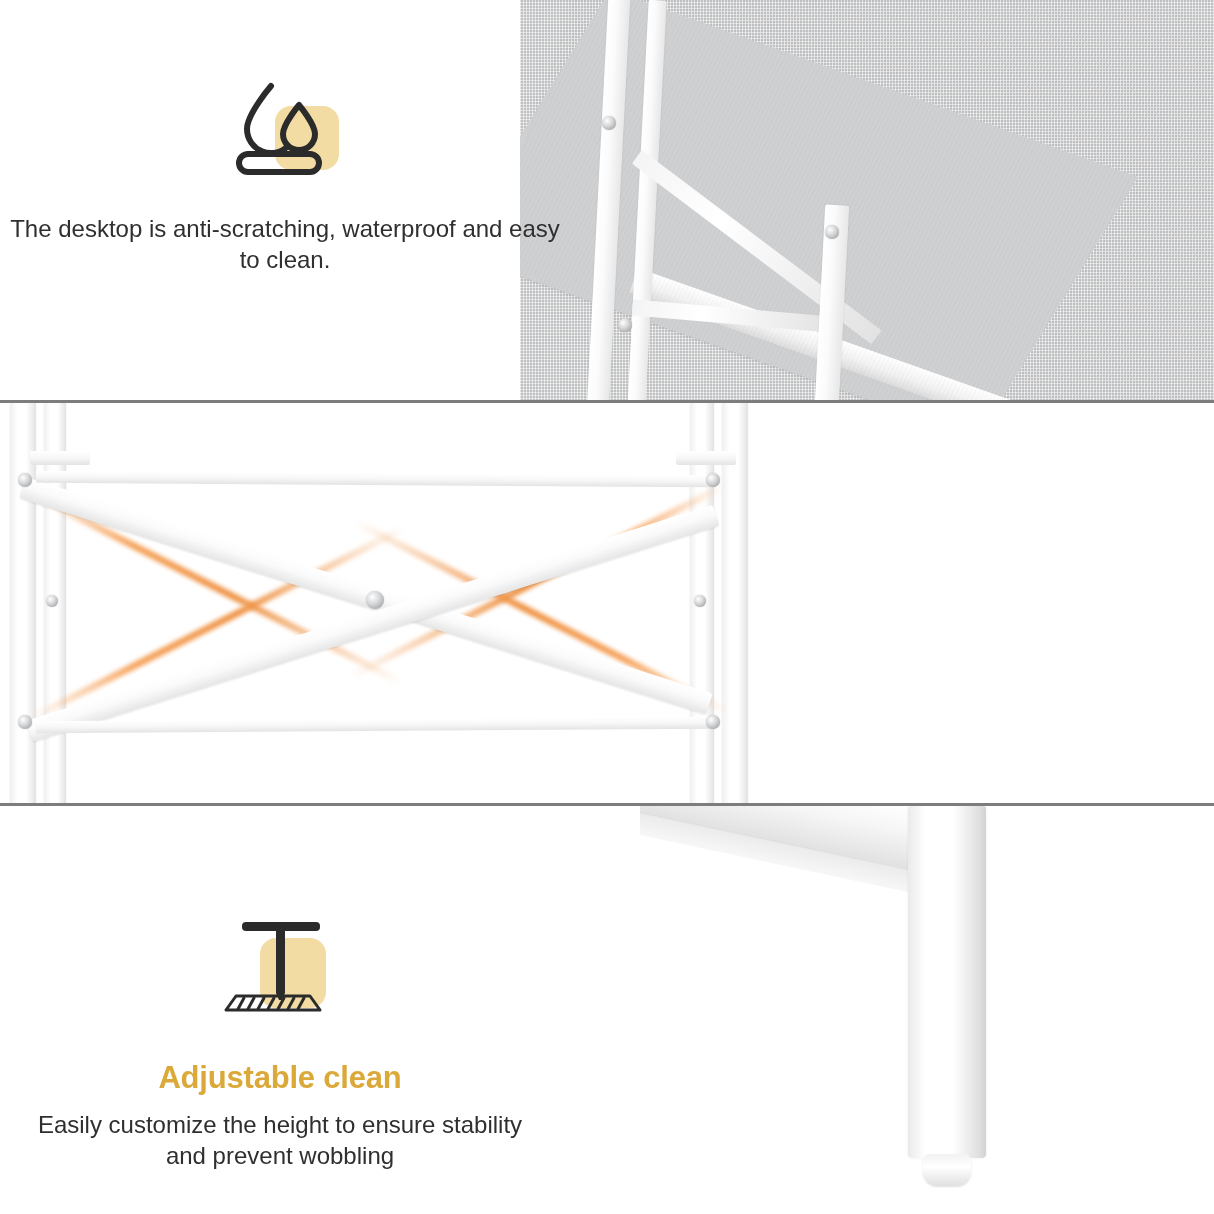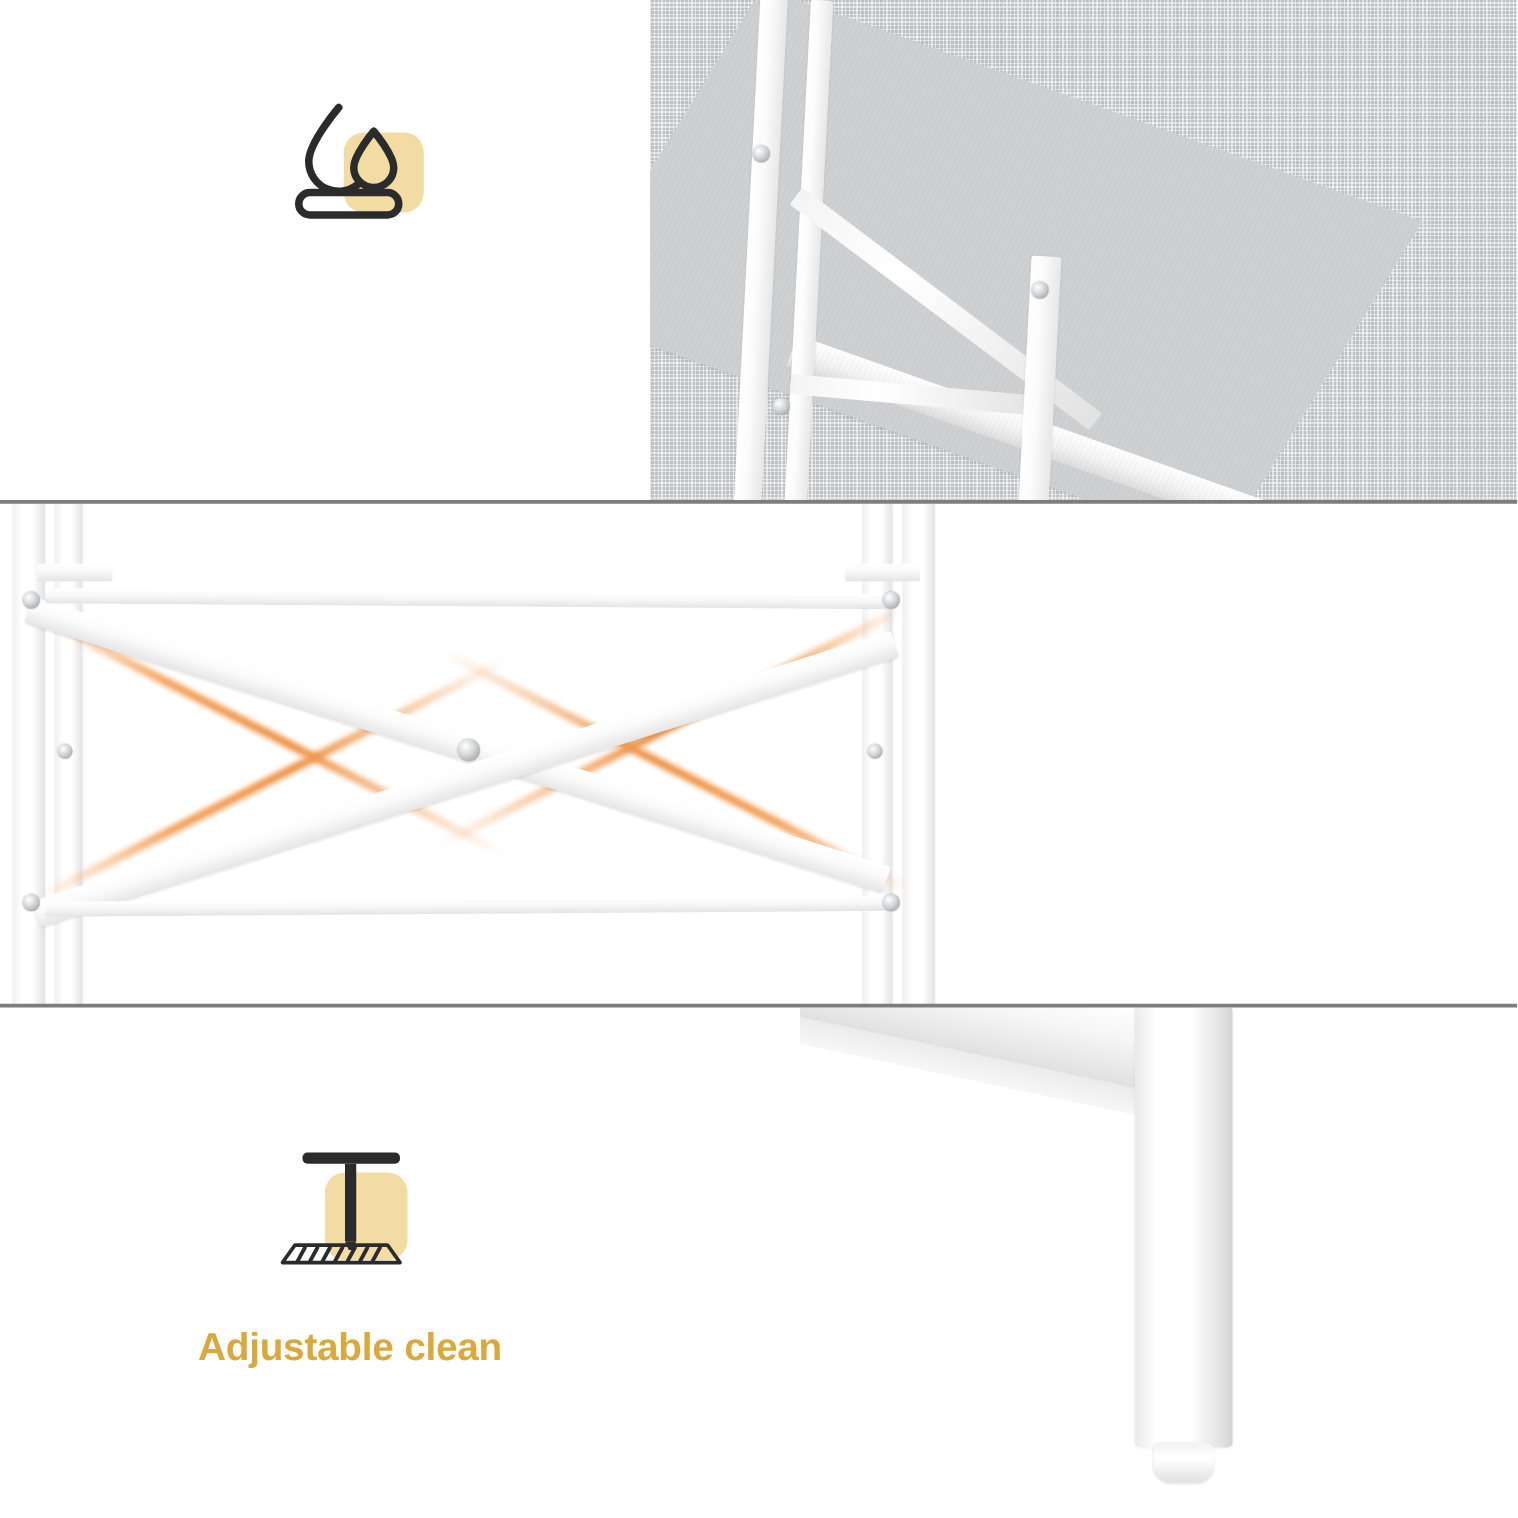--- a/index.html
+++ b/index.html
@@ -277,20 +277,21 @@
   <div class="divider" style="top:400px;"></div>
   <div class="divider" style="top:803px;"></div>
 
   <div class="feature" id="feat-waterproof">
     <svg class="feature-icon" width="128" height="128" viewBox="0 0 128 128">
       <rect class="icon-bg" x="54" y="36" width="64" height="64" rx="16"></rect>
       <path class="icon-stroke" stroke-width="6" d="M50 16 C50 16 26 44 26 59 a24 24 0 0 0 41 17"></path>
       <path class="icon-stroke" stroke-width="6" d="M78 35 C78 35 62 54 62 64 a16 16 0 0 0 32 0 C94 54 78 35 78 35 Z"></path>
       <rect class="icon-stroke" stroke-width="6" x="18" y="84" width="80" height="18" rx="9"></rect>
     </svg>
+    <p class="feature-desc">The desktop is anti-scratching, waterproof and easy to clean.</p>
   </div>
 
 
   <div class="feature" id="feat-foot">
     <svg class="feature-icon" width="128" height="128" viewBox="0 0 128 128">
       <rect class="icon-bg" x="44" y="28" width="66" height="70" rx="16"></rect>
       <rect class="icon-solid" x="26" y="12" width="78" height="9" rx="4"></rect>
       <rect class="icon-solid" x="60" y="21" width="9" height="62"></rect>
       <polygon class="icon-solid" points="60,83 69,83 66,90 63,90"></polygon>
 
@@ -299,15 +300,16 @@
         <line x1="22" y1="99" x2="28" y2="88"></line>
         <line x1="32" y1="99" x2="38" y2="88"></line>
         <line x1="42" y1="99" x2="48" y2="88"></line>
         <line x1="52" y1="99" x2="58" y2="88"></line>
         <line x1="62" y1="99" x2="68" y2="88"></line>
         <line x1="72" y1="99" x2="78" y2="88"></line>
         <line x1="82" y1="99" x2="88" y2="88"></line>
       </g>
     </svg>
     <p class="feature-title">Adjustable clean</p>
+    <p class="feature-desc">Easily customize the height to ensure stability and prevent wobbling</p>
   </div>
 
 </div>
 
 </body></html>

